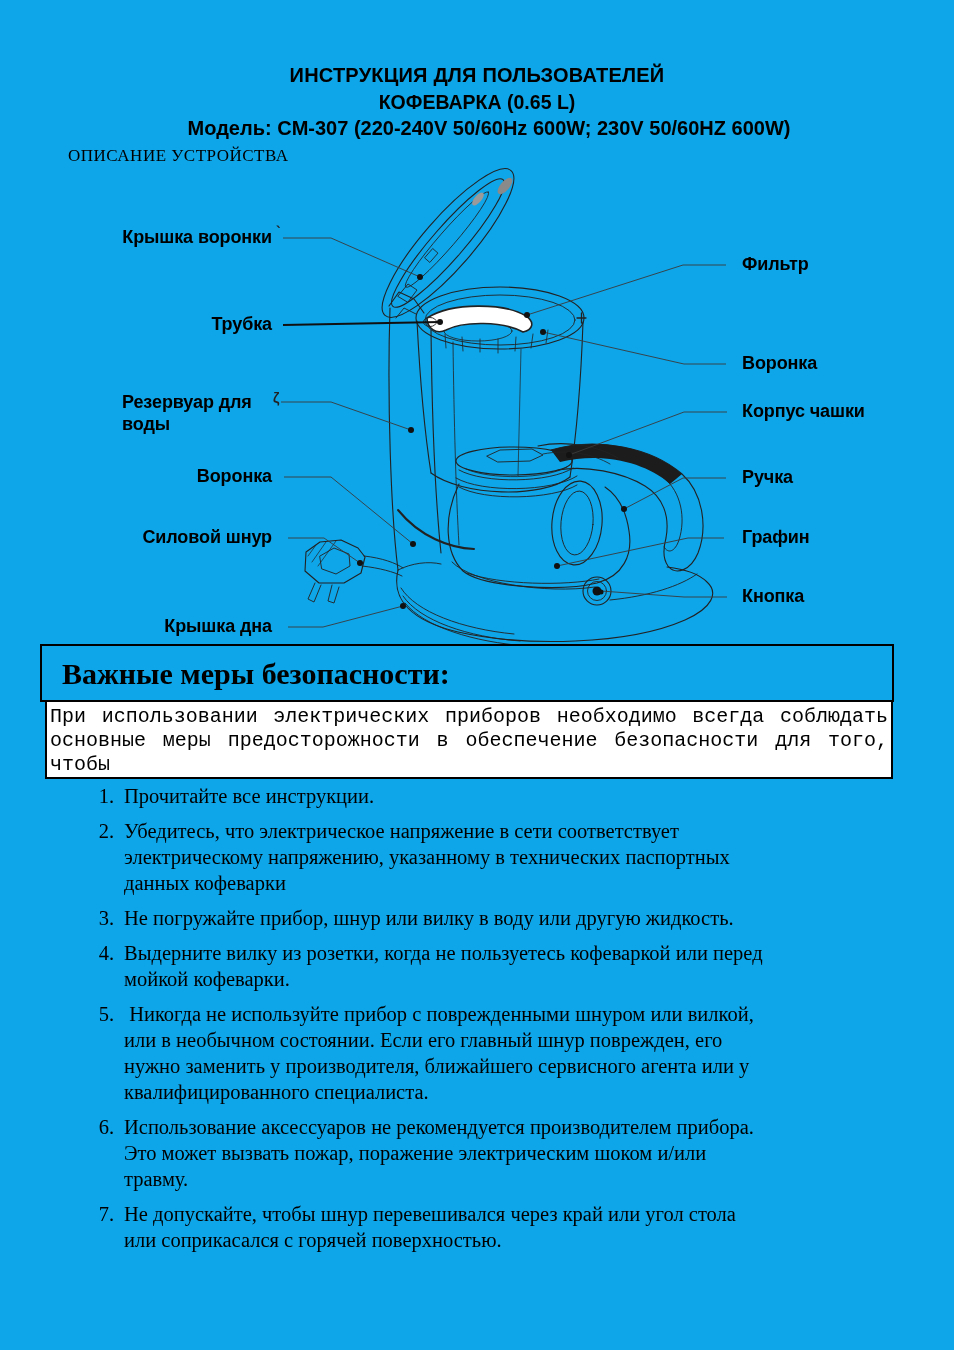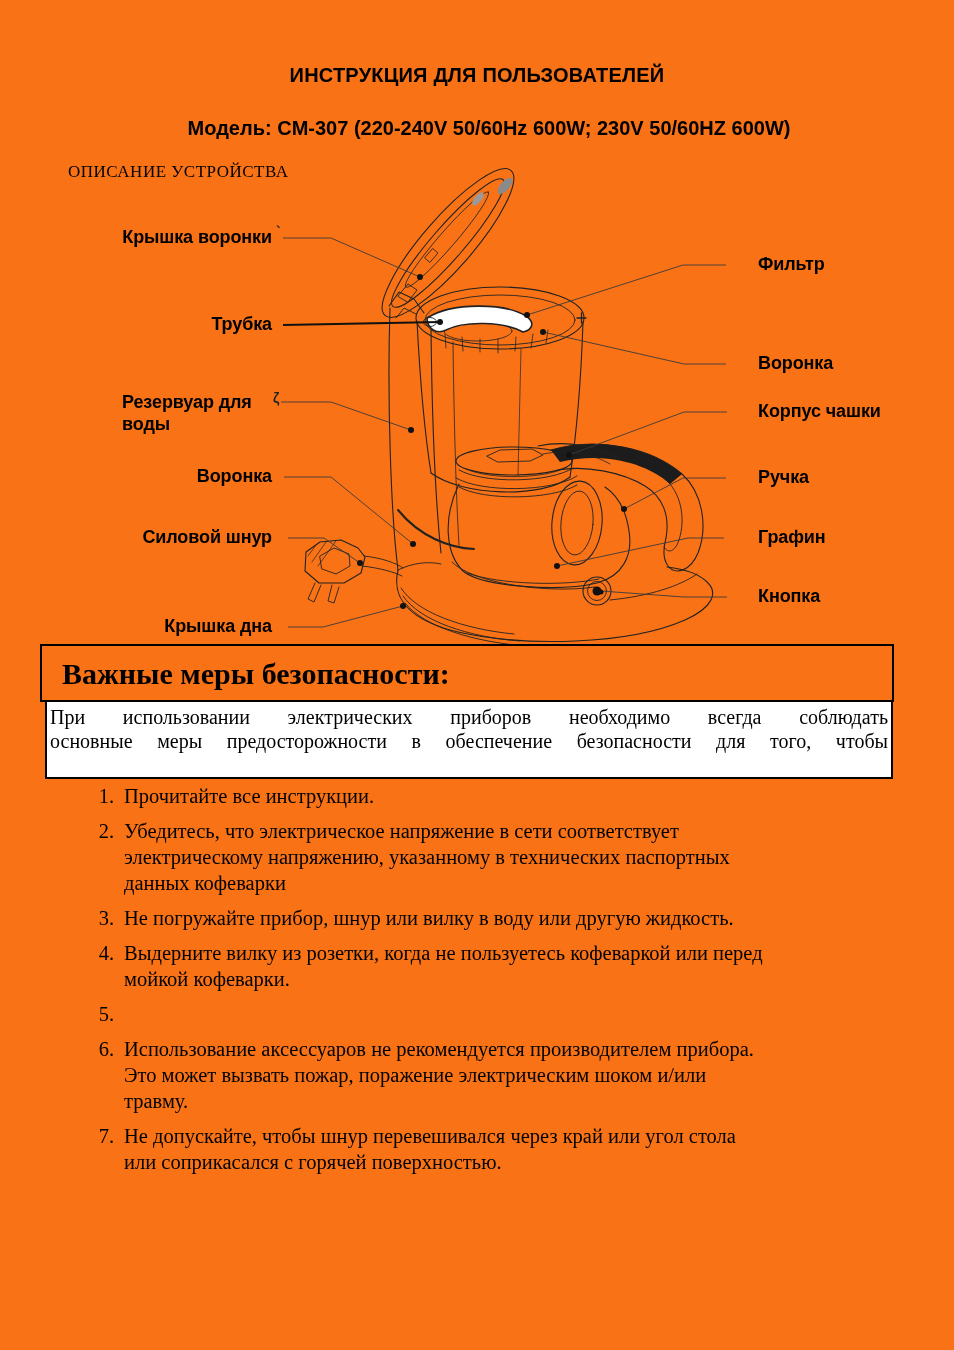--- a/index.html
+++ b/index.html
@@ -1,55 +1,56 @@
 <!DOCTYPE html>
 <html><head>
 <meta charset="utf-8">
 <style>
   html,body{margin:0;padding:0;background:#fff;}
-  .page{position:relative;width:954px;height:1350px;background:#f97316;color:#000;
+  .page{position:relative;width:954px;height:1350px;background:#0ea5e9;color:#000;
         font-family:"Liberation Sans",sans-serif;overflow:hidden;}
   
   .hline{position:absolute;left:0;width:100%;text-align:center;font-weight:bold;white-space:nowrap;}
   .h1{top:64px;font-size:20px;letter-spacing:.2px;}
   .h2{top:91px;font-size:19.5px;}
   .h3{top:117px;font-size:20px;padding-left:12px;}
   .sect{position:absolute;left:68px;top:146px;font-family:"Liberation Serif",serif;
-        font-size:17px;font-weight:normal;letter-spacing:.5px;margin-top:16px;}
+        font-size:17px;font-weight:normal;letter-spacing:.5px;}
   
   svg.diagram{position:absolute;left:0;top:160px;pointer-events:none;}
   .dlabel{position:absolute;font-weight:bold;font-size:18px;letter-spacing:-.1px;line-height:21px;}
   .dl{right:682px;text-align:left;white-space:nowrap;}
-  .dr{left:758px;text-align:right;white-space:nowrap;}
+  .dr{left:742px;text-align:right;white-space:nowrap;}
   .dl.wrap{white-space:normal;width:150px;}
   .tick{position:absolute;font-size:14px;font-weight:bold;color:#222;}
   
   .box-title{position:absolute;left:40px;top:644px;width:854px;height:58px;border:2px solid #000;
              box-sizing:border-box;}
   .box-title span{display:block;padding:11px 0 0 20px;font-family:"Liberation Serif",serif;
              font-weight:bold;font-size:30px;}
   .box-intro{position:absolute;left:45px;top:700px;width:848px;height:79px;border:2px solid #000;
              box-sizing:border-box;background:#fff;}
-  .box-intro .jl{font-family:Liberation Serif, serif;font-size:20px;line-height:24px;
+  .box-intro .jl{font-family:Liberation Mono, monospace;font-size:20px;line-height:24px;
              padding:0 3px;}
   .box-intro .jl.just{text-align:justify;text-align-last:justify;}
   .box-intro .jl:first-child{padding-top:3px;}
   
   .instr{position:absolute;left:46px;top:783px;width:846px;font-family:"Liberation Serif",serif;
          font-size:20.5px;line-height:26px;}
   .item{display:flex;gap:10px;margin-bottom:9px;}
   .num{flex:0 0 68px;text-align:right;}
   .txt{flex:1;max-width:756px;white-space:pre-line;}
 </style>
 </head>
 <body>
 
 <div class="page">
 
   <div class="hline h1">ИНСТРУКЦИЯ ДЛЯ ПОЛЬЗОВАТЕЛЕЙ</div>
+  <div class="hline h2">КОФЕВАРКА (0.65 L)</div>
   <div class="hline h3">Модель: CM-307 (220-240V 50/60Hz 600W; 230V 50/60HZ 600W)</div>
   <div class="sect">ОПИСАНИЕ УСТРОЙСТВА</div>
 
   <svg class="diagram" width="954" height="484" viewBox="0 160 954 484">
     <g stroke="#222" fill="none" stroke-width="1.1" stroke-linecap="round" stroke-linejoin="round">
 
       <g>
         <ellipse cx="448" cy="243" rx="96" ry="25" transform="rotate(-49 448 243)"></ellipse>
         <ellipse cx="448" cy="243" rx="84" ry="16" transform="rotate(-49 448 243)"></ellipse>
         <ellipse cx="450" cy="240" rx="63" ry="8" transform="rotate(-49 448 243)" stroke-width="0.8"></ellipse>
@@ -206,20 +207,24 @@
       <div class="num">3.</div>
       <div class="txt">Не погружайте прибор, шнур или вилку в воду или другую жидкость.</div>
     </div>
     <div class="item">
       <div class="num">4.</div>
       <div class="txt">Выдерните вилку из розетки, когда не пользуетесь кофеваркой или перед
 мойкой кофеварки.</div>
     </div>
     <div class="item">
       <div class="num">5.</div>
+      <div class="txt">&nbsp;Никогда не используйте прибор с поврежденными шнуром или вилкой,
+или в необычном состоянии. Если его главный шнур поврежден, его
+нужно заменить у производителя, ближайшего сервисного агента или у
+квалифицированного специалиста.</div>
     </div>
     <div class="item">
       <div class="num">6.</div>
       <div class="txt">Использование аксессуаров не рекомендуется производителем прибора.
 Это может вызвать пожар, поражение электрическим шоком и/или
 травму.</div>
     </div>
     <div class="item">
       <div class="num">7.</div>
       <div class="txt">Не допускайте, чтобы шнур перевешивался через край или угол стола

